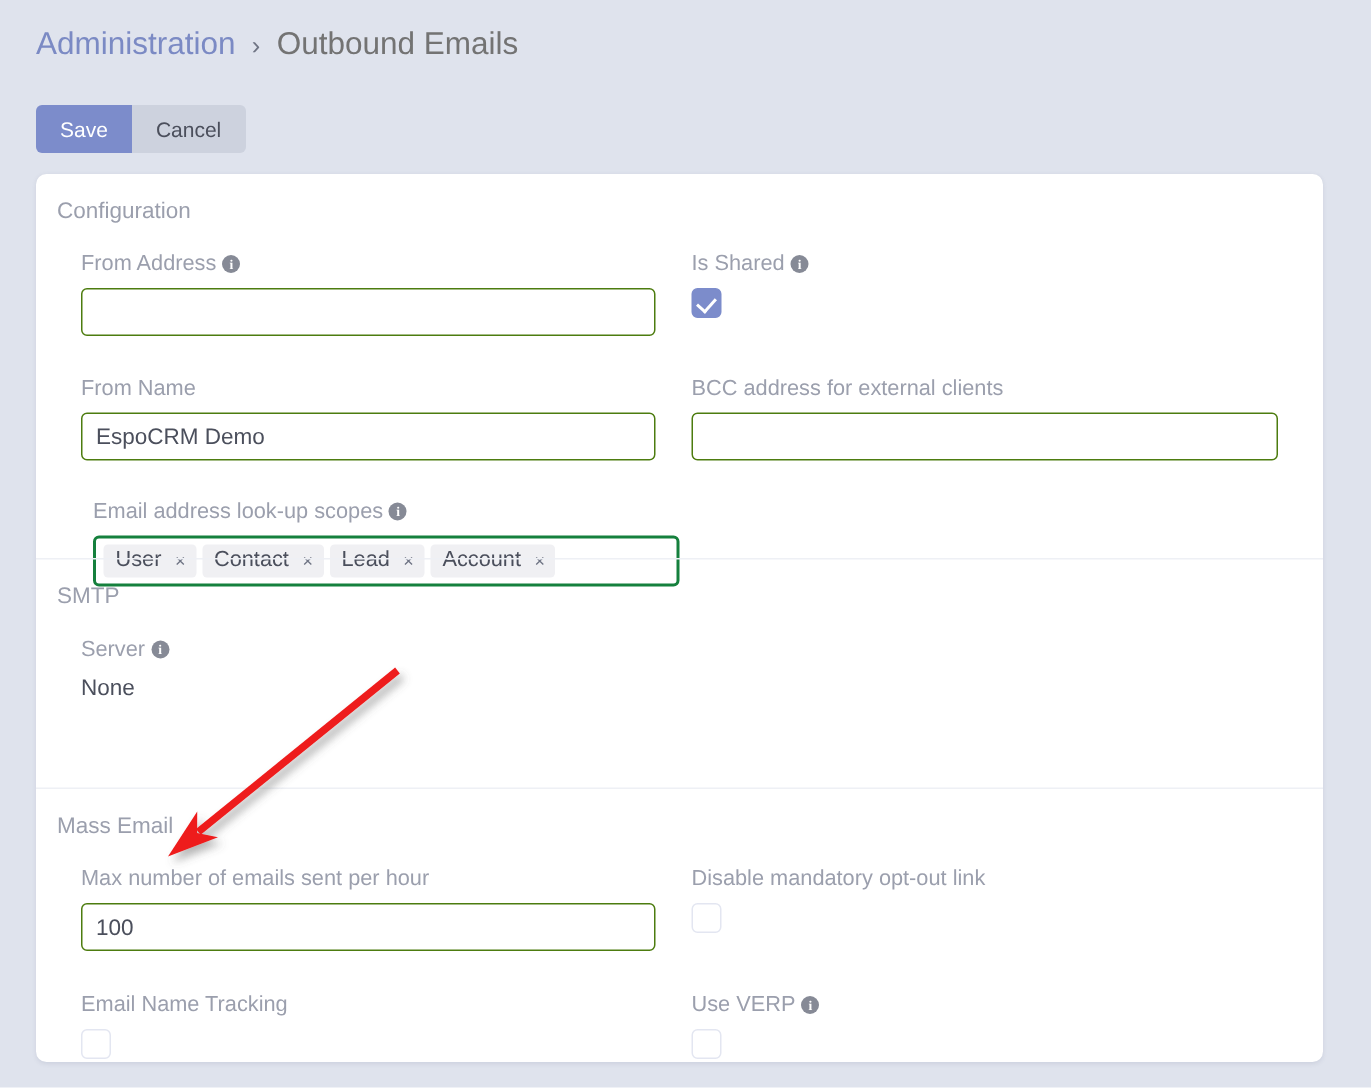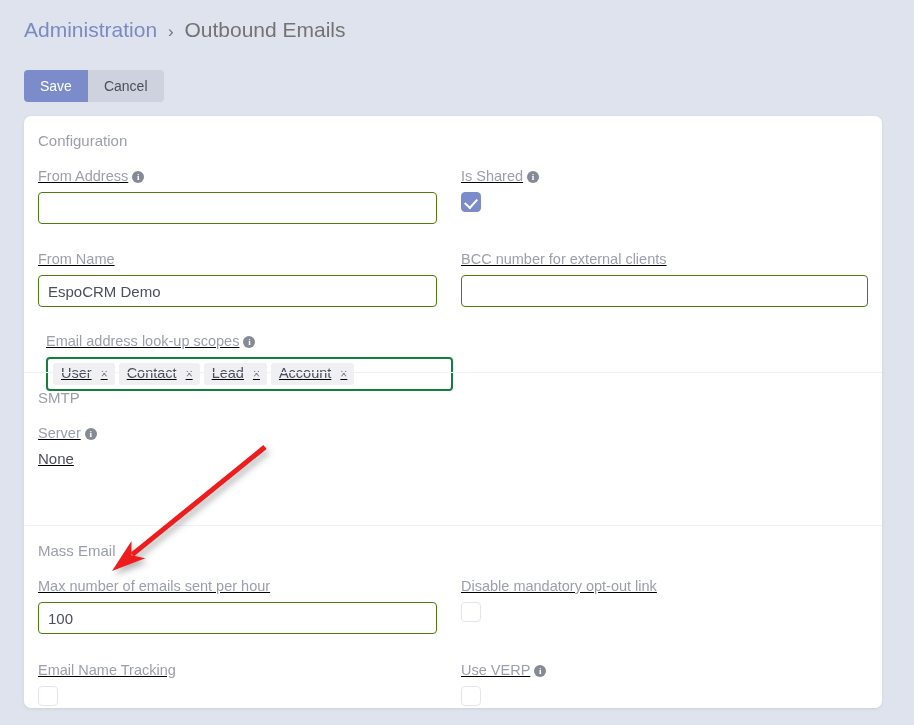--- a/index.html
+++ b/index.html
@@ -86,22 +86,21 @@
     border-top: 1px solid #eef0f5;
   }
   .panel-title {
     color: #9b9fad;
     font-size: 15px;
     padding: 16px 0 4px 14px;
   }
 
   .row {
     display: flex;
-    padding: 0 14px;
-    text-decoration: underline;
+    padding: 0 30px;
   }
   .cell {
     width: 50%;
     box-sizing: border-box;
     padding-right: 16px;
     padding-bottom: 4px;
   }
   .cell.right {
     padding-left: 8px;
     padding-right: 0;
@@ -251,21 +250,21 @@
         <div class="cbx on"></div>
       </div>
     </div>
 
     <div class="row" style="margin-top:22px;">
       <div class="cell">
         <div class="field-label">From Name</div>
         <input class="input" type="text" value="EspoCRM Demo" style="">
       </div>
       <div class="cell right">
-        <div class="field-label">BCC number for external clients</div>
+        <div class="field-label">BCC address for external clients</div>
         <input class="input" type="text" value="" style="">
       </div>
     </div>
 
     <div class="row" style="margin-top:17px;flex-direction:column;">
       <div class="cell"></div>
       <div class="cell right">
         <div class="field-label"><span>Email address look-up scopes</span><i class="info-icon">i</i></div>
         <div class="chips-box" id="chips-host">
             <span class="chip">

